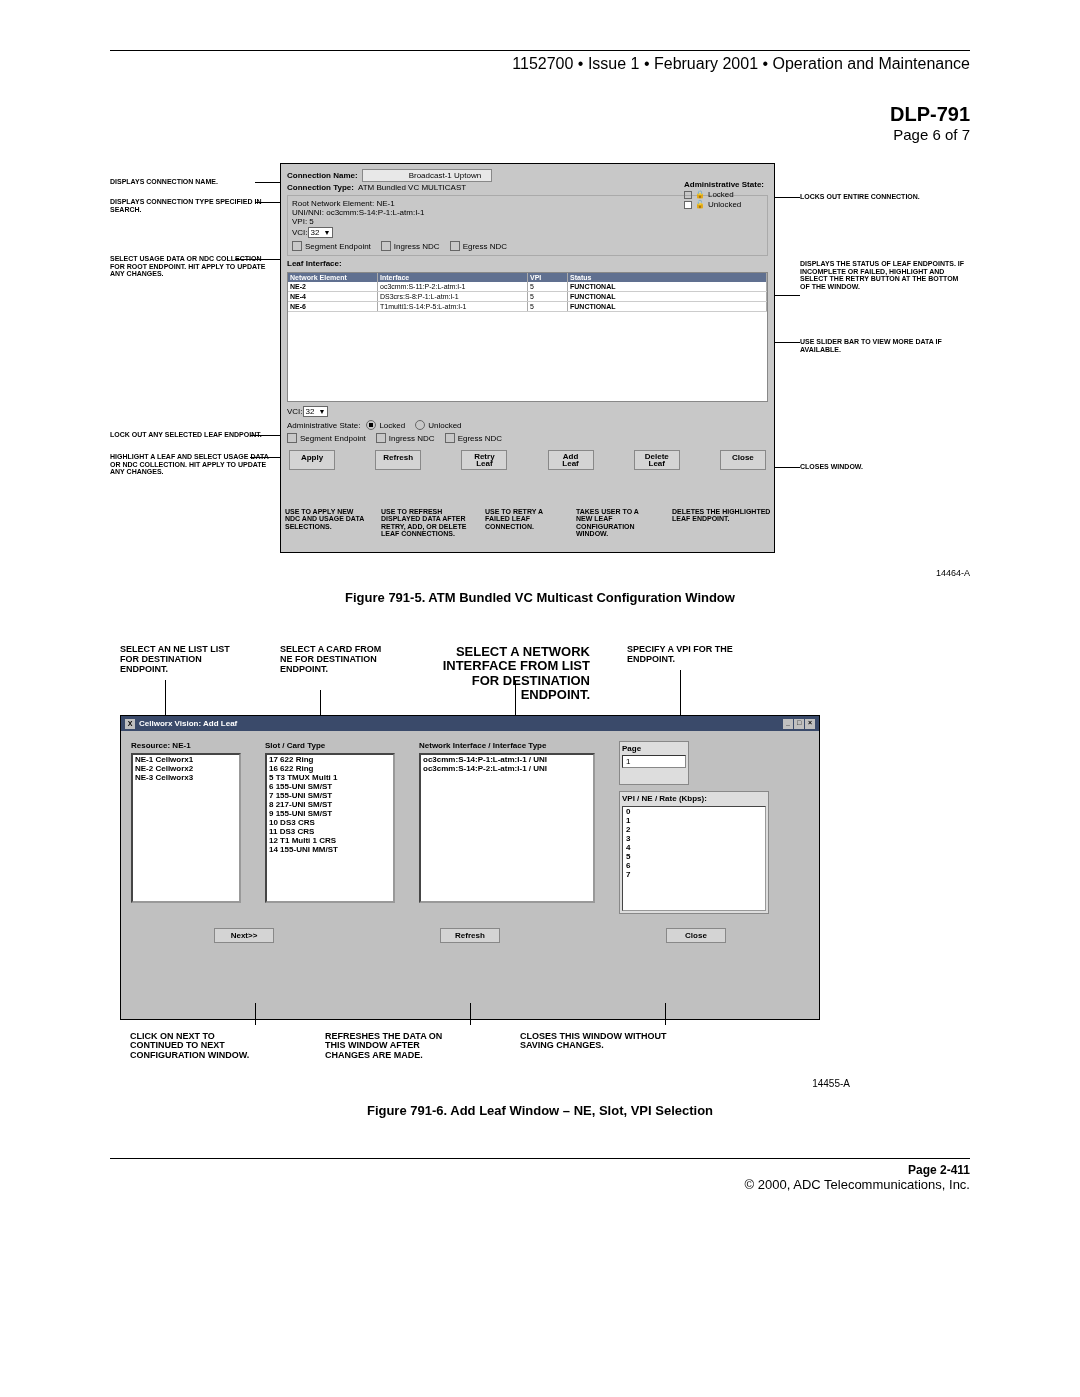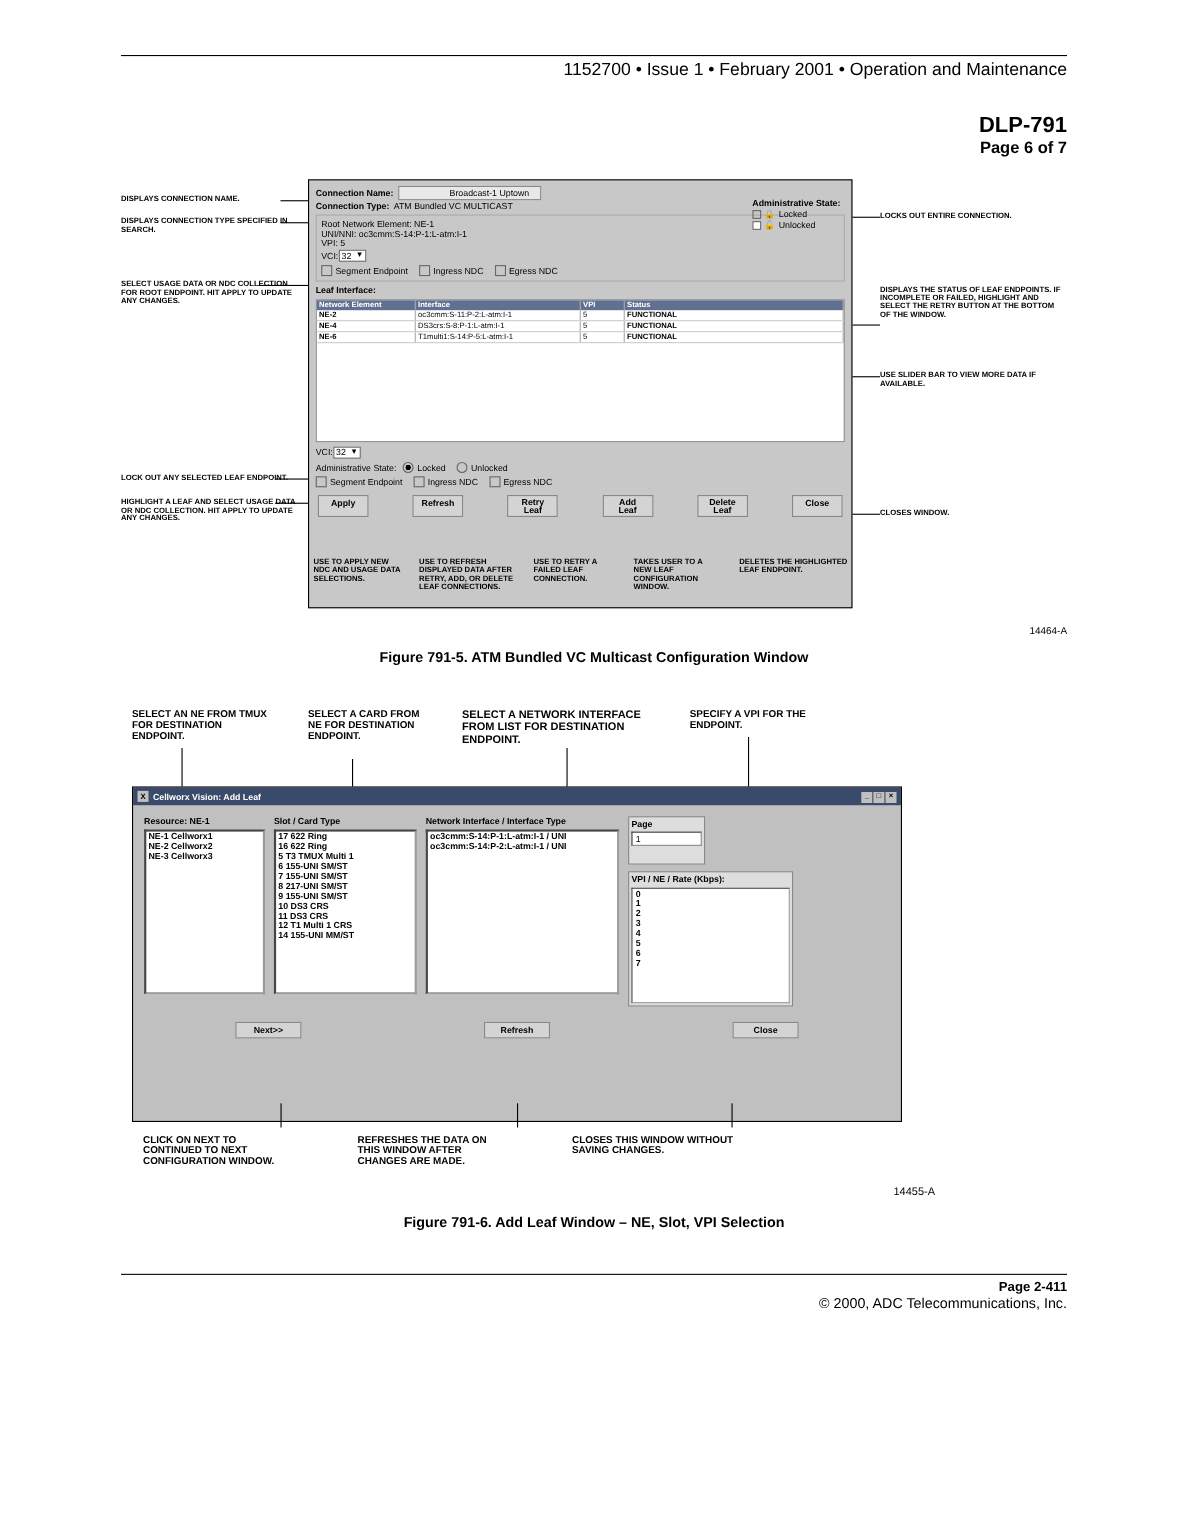--- a/index.html
+++ b/index.html
@@ -10,21 +10,21 @@
     margin:0 auto;
     font-size:10px;
     color:#000;
   }
   .page {
     padding:50px 110px 30px 110px;
   }
   .hdr-line { border-top:1px solid #000; margin-bottom:4px;}
   .hdr-text { text-align:right; font-size:16px; margin-bottom:30px;}
   .dlp-title { font-weight:bold; font-size:20px; text-align:right;}
-  .page-of { font-weight:bold; font-size:15px; text-align:right; margin-bottom:20px;}
+  .page-of { font-weight:normal; font-size:15px; text-align:right; margin-bottom:20px;}
   
   .fig1-wrap { position:relative; width:860px; height:415px; margin:0 auto;}
   .callout { position:absolute; font-size:7px; font-weight:bold; line-height:1.1; }
   .win1 {
     position:absolute; left:170px; top:0; width:495px; height:390px;
     background:#c8c8c8; border:1px solid #000;
   }
   .titlebar {
     background:#3a4a6a; color:#fff; font-size:8px; font-weight:bold;
     padding:2px 4px; display:flex; align-items:center; gap:4px;
@@ -66,21 +66,21 @@
   .fig2-calls{position:relative;height:70px;}
   .win2 {
     position:relative; width:700px; height:305px; margin:0 0 0 10px;
     background:#c0c0c0; border:1px solid #000;
   }
   .win2-body{padding:10px;font-size:8px;}
   .listcol-head{font-weight:bold;font-size:8px;margin-bottom:3px;}
   .listbox{background:#fff;border:2px inset #999;height:150px;overflow:hidden;font-size:8px;}
   .listbox div{padding:0 2px;white-space:nowrap;}
   .bold{font-weight:bold;}
-  .cols2{display:flex;gap:8px;}
+  .cols2{display:flex;gap:24px;}
   .pagebox{border:1px solid #888;width:70px;height:44px;background:#ddd;padding:2px;}
   .ratebox{border:1px solid #888;background:#ddd;padding:2px;margin-top:6px;}
   .ratebox .inner{background:#fff;border:1px inset #999;height:105px;margin-top:3px;}
   .btnrow2{display:flex;justify-content:space-around;margin-top:14px;}
   .footer{ text-align:right; margin-top:37px;}
   .footer .pg{font-weight:bold;font-size:12px;}
   .footer .cp{font-size:13px;}
   .ftr-line{border-top:1px solid #000;margin:2px 0 4px 0;}
   
   .arrowline{position:absolute;border-top:1px solid #000;height:0;}
@@ -221,25 +221,25 @@
       <div class="below-lbl" style="width:75px;">USE TO RETRY A FAILED LEAF CONNECTION.</div>
       <div class="below-lbl" style="width:80px;">TAKES USER TO A NEW LEAF CONFIGURATION WINDOW.</div>
       <div class="below-lbl" style="width:110px;">DELETES THE HIGHLIGHTED LEAF ENDPOINT.</div>
     </div>
     <div class="fig-num">14464-A</div>
   </div>
   <div class="fig-caption">Figure 791-5. ATM Bundled VC Multicast Configuration Window</div>
 
   <div class="fig2-outer">
     <div class="fig2-calls">
-      <div class="callout" style="left:10px;top:0;width:130px;font-size:9px;">SELECT AN NE FROM TMUX FOR DESTINATION ENDPOINT.</div>
+      <div class="callout" style="left:10px;top:0;width:130px;font-size:9px;">SELECT AN NE LIST LIST FOR DESTINATION ENDPOINT.</div>
       <div class="arrowlineV" style="left:55px;top:35px;height:78px;"></div>
       <div class="callout" style="left:170px;top:0;width:110px;font-size:9px;">SELECT A CARD FROM NE FOR DESTINATION ENDPOINT.</div>
       <div class="arrowlineV" style="left:210px;top:45px;height:68px;"></div>
-      <div class="callout" style="left:310px;top:0;width:170px;font-size:10px;">SELECT A NETWORK INTERFACE FROM LIST FOR DESTINATION ENDPOINT.</div>
+      <div class="callout" style="left:310px;top:0;width:170px;font-size:13px;text-align:right;">SELECT A NETWORK INTERFACE FROM LIST FOR DESTINATION ENDPOINT.</div>
       <div class="arrowlineV" style="left:405px;top:35px;height:78px;"></div>
       <div class="callout" style="left:517px;top:0;width:150px;font-size:9px;">SPECIFY A VPI FOR THE ENDPOINT.</div>
       <div class="arrowlineV" style="left:570px;top:25px;height:115px;"></div>
     </div>
 
     <div class="win2">
       <div class="titlebar">
         <span class="x">X</span>
         <span>Cellworx Vision:  Add Leaf</span>
         <span class="spacer"></span>

